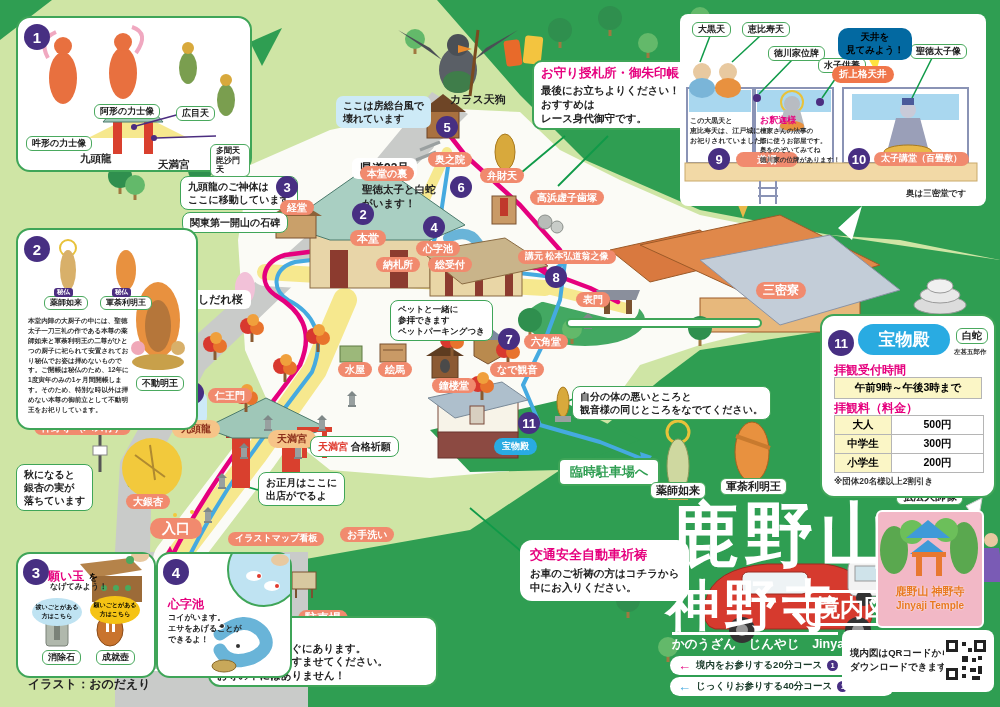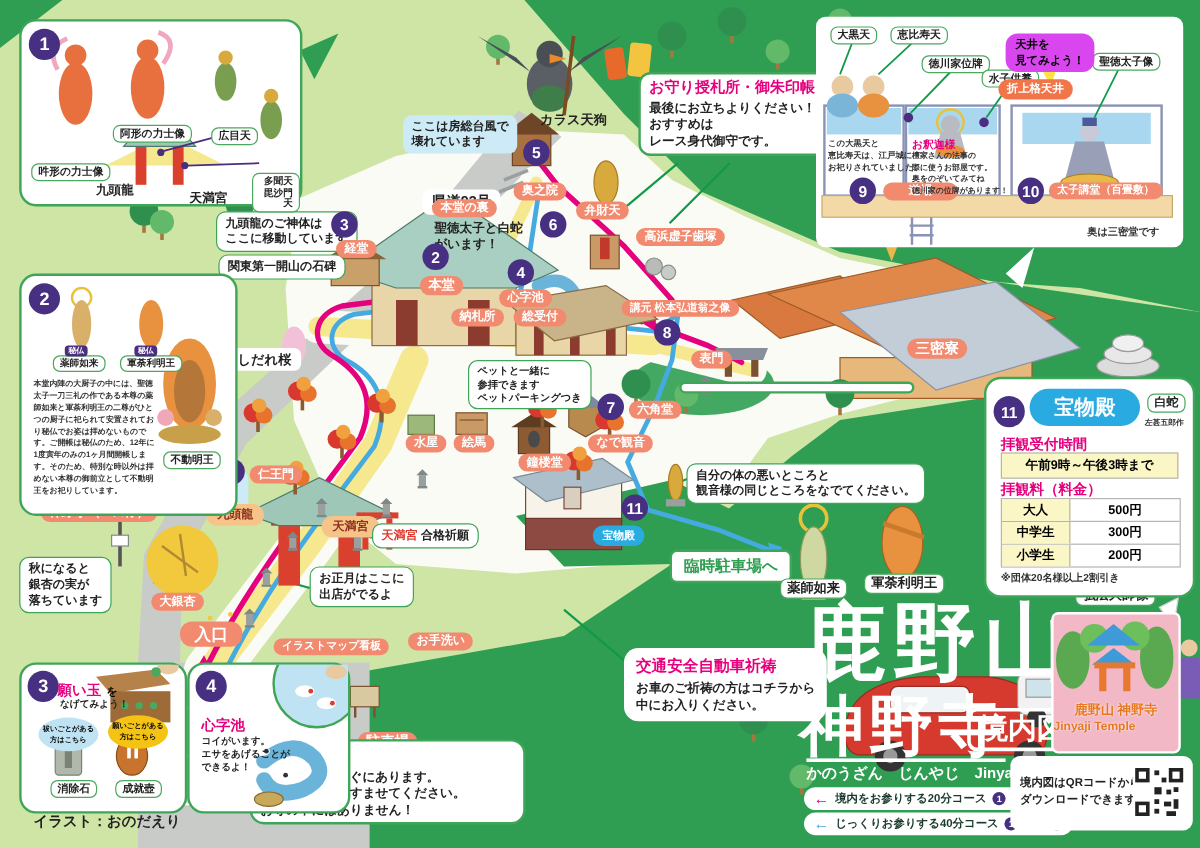--- a/index.html
+++ b/index.html
@@ -19,21 +19,21 @@
   .marker{width:22px;height:22px;border-radius:50%;background:#472f82;color:#fff;
         font-weight:bold;font-size:13px;display:flex;align-items:center;justify-content:center;z-index:4;}
   .marker.big{width:26px;height:26px;font-size:15px;}
   .callout{background:#fff;border:1.6px solid #3fa558;border-radius:8px;padding:3px 7px;
         font-size:10px;font-weight:bold;color:#222;line-height:1.3;z-index:3;}
   .bluenote{background:#cdeaf7;border-radius:7px;padding:3px 7px;font-size:10px;
         font-weight:bold;color:#222;line-height:1.3;z-index:3;}
   .whitebox{background:#fff;border-radius:6px;padding:2px 8px;font-size:12px;
         font-weight:bold;color:#222;white-space:nowrap;z-index:3;}
   .wl{background:#fff;border:1.5px solid #4aa95e;border-radius:6px;font-size:9px;
-        font-weight:bold;padding:1px 5px;color:#222;text-align:right;line-height:1.2;z-index:3;}
+        font-weight:bold;padding:1px 5px;color:#222;text-align:left;line-height:1.2;z-index:3;}
   .bigbox{background:#fff;border:2.5px solid #3fa558;border-radius:14px;z-index:5;}
   .pinkhead{color:#e6007e;font-weight:bold;}
   .maptext{font-weight:bold;color:#222;z-index:3;}
   .greenbox{background:#fff;border:2px solid #3fa558;border-radius:6px;color:#2f9e52;
         font-weight:bold;font-size:13px;padding:3px 10px;z-index:3;white-space:nowrap;}
   .legendrow{background:#fff;border-radius:11px;height:19px;display:flex;align-items:center;
         gap:5px;padding:0 8px;font-size:9.5px;font-weight:bold;color:#1a3b2a;z-index:6;white-space:nowrap;}
   .mini{display:inline-flex;width:11px;height:11px;border-radius:50%;background:#472f82;color:#fff;
         font-size:7.5px;font-weight:bold;align-items:center;justify-content:center;}
   .titleTxt{color:#fff;font-weight:bold;z-index:6;line-height:1;}
@@ -562,21 +562,21 @@
         <line x1="112" y1="46" x2="79" y2="80"></line>
           <line x1="160" y1="58" x2="142" y2="84"></line>
         <line x1="252" y1="44" x2="232" y2="84"></line>
       </g>
       <polygon points="188,44 196,58 200,44" fill="#ffe33f"></polygon>
     </svg>
     <div class="abs wl" style="left:12px;top:8px">大黒天</div>
     <div class="abs wl" style="left:62px;top:8px">恵比寿天</div>
     <div class="abs wl" style="left:88px;top:32px">徳川家位牌</div>
     <div class="abs wl" style="left:138px;top:44px">水子供養</div>
-    <div class="abs pre" style="left:158px;top:14px;background:#d946ef;border-radius:10px;padding:3px 8px;font-size:9.5px;font-weight:bold;z-index:4">天井を
+    <div class="abs pre" style="left:158px;top:14px;background:#0369a1;border-radius:10px;padding:3px 8px;font-size:9.5px;font-weight:bold;text-align:center;z-index:4">天井を
 見てみよう！</div>
     <div class="abs orangepill" style="left:152px;top:52px">折上格天井</div>
     <div class="abs wl" style="left:230px;top:30px">聖徳太子像</div>
     <div class="abs pre" style="left:10px;top:102px;font-size:7px;font-weight:bold;color:#333;line-height:1.45;z-index:4">この大黒天と
 恵比寿天は、江戸城に
 お祀りされていました。</div>
     <div class="abs pinkhead" style="left:80px;top:100px;font-size:9px;z-index:4">お釈迦様</div>
     <div class="abs pre" style="left:80px;top:112px;font-size:6.6px;font-weight:bold;color:#333;line-height:1.45;z-index:4">檀家さんの法事の
 際に使うお部屋です。
 奥をのぞいてみてね
@@ -662,16 +662,16 @@
         <ellipse cx="86" cy="36" rx="14" ry="26" fill="#5aa84f"></ellipse>
       <ellipse cx="34" cy="20" rx="12" ry="12" fill="#6cbf5a"></ellipse>
         <ellipse cx="68" cy="18" rx="12" ry="12" fill="#6cbf5a"></ellipse>
       <polygon points="28,26 50,8 72,26" fill="#3f9ad8"></polygon>
         <polygon points="32,42 50,28 68,42" fill="#3f9ad8"></polygon>
       <rect x="38" y="42" width="6" height="22" fill="#e87830"></rect>
         <rect x="58" y="42" width="6" height="22" fill="#e87830"></rect>
       <rect x="34" y="40" width="34" height="5" fill="#e87830"></rect>
     </svg>
     <div class="abs" style="left:0;top:72px;width:100%;text-align:center;font-size:11px;font-weight:bold;color:#e87820;text-shadow:0 0 2px #fff;z-index:7">鹿野山 神野寺</div>
-    <div class="abs" style="left:0;top:88px;width:100%;font-size:10px;font-weight:bold;color:#e87820;text-shadow:0 0 2px #fff;z-index:7">Jinyaji Temple</div>
+    <div class="abs" style="left:0;top:88px;width:100%;text-align:center;font-size:10px;font-weight:bold;color:#e87820;text-shadow:0 0 2px #fff;z-index:7">Jinyaji Temple</div>
   </div>
 
 </div>
 
 </body></html>

